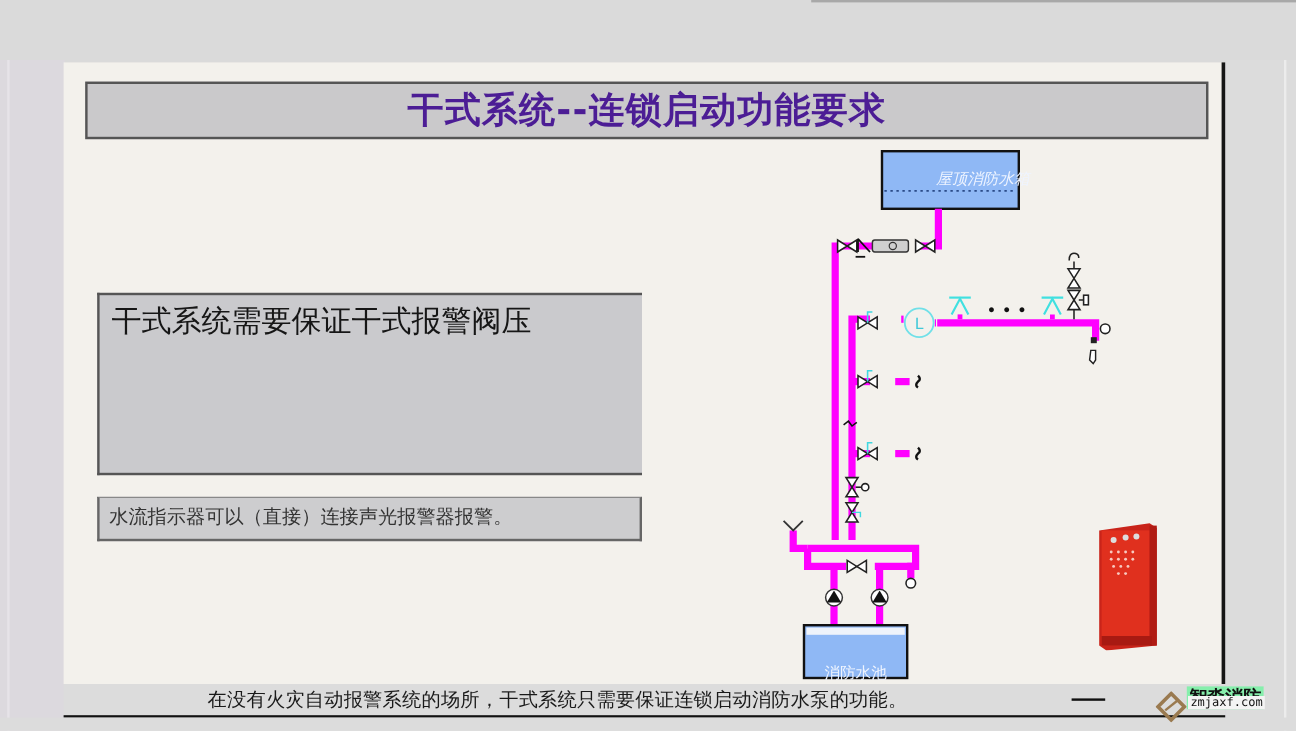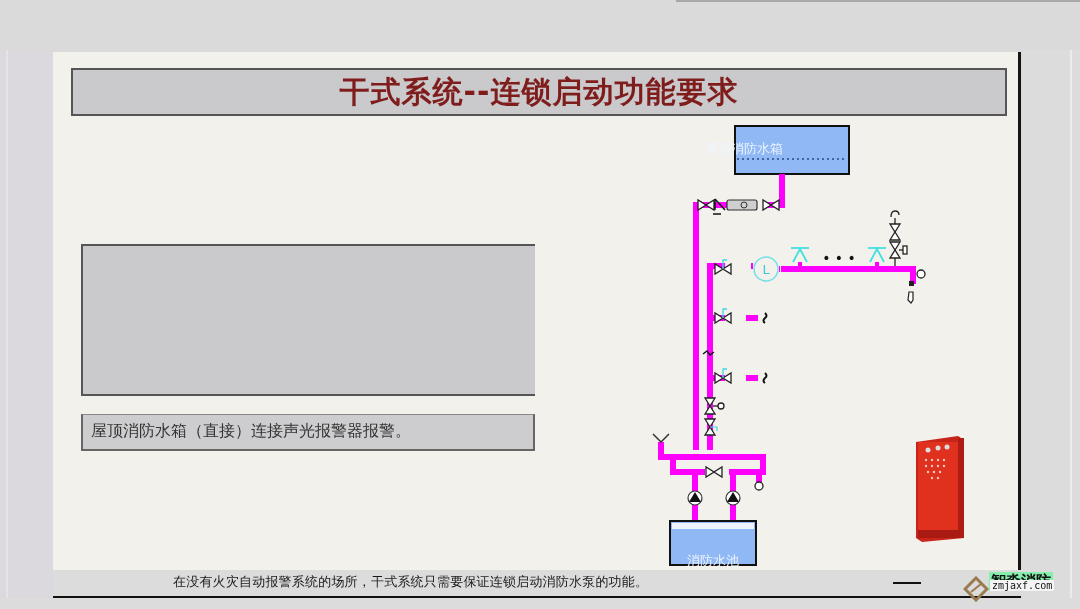--- a/index.html
+++ b/index.html
@@ -31,21 +31,21 @@
     background: #f3f1ec;
     border-right: 3px solid #151515;
   }
   .title-box {
     position: absolute; left: 18px; top: 16px; width: 936px; height: 48px;
     background: #cac9cb;
     border: 2px solid #555;
     display: flex; align-items: center; justify-content: center;
   }
   .title-box span {
-    font-size: 30px; font-weight: bold; color: #7f1d1d; letter-spacing: 1px;
+    font-size: 30px; font-weight: bold; color: #4c1d95; letter-spacing: 1px;
     font-family: "DejaVu Sans", sans-serif;
   }
   .main-text {
     position: absolute; left: 28px; top: 192px; width: 454px; height: 152px;
     background: #cacacd;
     border: 2px solid #555;
     border-right: none;
     padding: 4px 8px 0 10px;
   }
   .main-text p {
@@ -68,21 +68,21 @@
   .cabinet {
     position: absolute; left: 861px; top: 382px; width: 52px; height: 108px;
   }
   .caption {
     position: absolute; left: 53px; top: 570px; width: 968px; height: 28px;
     background: #dcdcdc;
     border-bottom: 2px solid #111;
   }
   .caption span {
     position: absolute; left: 120px; top: 3px;
-    font-size: 13px; color: #1a1a1a; letter-spacing: 0.2px;
+    font-size: 16px; color: #1a1a1a; letter-spacing: 0.2px;
   }
   .caption .dash { position:absolute; left:840px; top:12px; width:28px; height:2px; background:#111; }
   .bottom-band { position:absolute; left:0; top:598px; width:1080px; height:11px; background:#dcdcdc; }
   .watermark {
     position: absolute; left: 963px; top: 572px; width: 117px; height: 34px;
   }
   .watermark .wm-cn { position:absolute; left:26px; top:0px; font-size:15px; color:#111; font-weight:bold; background:#86efac; padding:0 2px; }
   .watermark .wm-url { position:absolute; left:27px; top:8px; font-size:10px; color:#111; font-family:"DejaVu Sans Mono", monospace; background:#f4f4f4; padding:0 2px;}
 </style>
 </head>
@@ -97,24 +97,25 @@
 <div class="right-panel">
     <div class="line"></div>
   </div>
 
 <div class="slide">
   <div class="title-box">
     <span>干式系统--连锁启动功能要求</span>
   </div>
 
   <div class="main-text">
+    <p>干式系统需要保证干式报警阀压</p>
   </div>
 
   <div class="sub-text">
-    <span>屋顶消防水箱（直接）连接声光报警器报警。</span>
+    <span>水流指示器可以（直接）连接声光报警器报警。</span>
   </div>
 
   <svg class="diagram" width="968" height="518">
 
     <g>
       <rect x="682" y="74" width="114" height="48" fill="#8fb8f5" stroke="#111" stroke-width="2"></rect>
       <line x1="684" y1="107" x2="794" y2="107" stroke="#2a4a88" stroke-width="1.5" stroke-dasharray="2,3"></line>
     </g>
 
     <g fill="none" stroke="#ff00ff" stroke-width="6" stroke-linejoin="miter">
@@ -241,21 +242,21 @@
       <circle cx="680" cy="446" r="7" fill="#fff" stroke="#333" stroke-width="1.2"></circle>
       <polygon points="674,450 686,450 680,440" fill="#111"></polygon>
     </g>
 
     <g>
       <rect x="617" y="469" width="86" height="44" fill="#8fb8f5" stroke="#111" stroke-width="2"></rect>
       <rect x="619" y="471" width="82" height="6" fill="#eef3fb"></rect>
     </g>
   </svg>
 
-  <span class="tank-label" style="left:652px; top:88px;">屋顶消防水箱</span>
+  <span class="tank-label" style="left:727px; top:88px;font-style:italic;">屋顶消防水箱</span>
   <span class="tank-label" style="left:634px; top:488px;margin-top:12px;">消防水池</span>
 
   <svg class="cabinet" viewBox="0 0 52 108">
     <polygon points="2,8 44,2 50,6 50,104 8,108 2,104" fill="#c9241a"></polygon>
     <rect x="4" y="8" width="40" height="96" fill="#e0301e"></rect>
     <rect x="44" y="4" width="6" height="100" fill="#b01c14"></rect>
     <circle cx="14" cy="16" r="2.5" fill="#ddd"></circle>
     <circle cx="24" cy="14" r="2.5" fill="#ddd"></circle>
     <circle cx="33" cy="13" r="2.5" fill="#ddd"></circle>
     <g fill="#f7c9c0">

